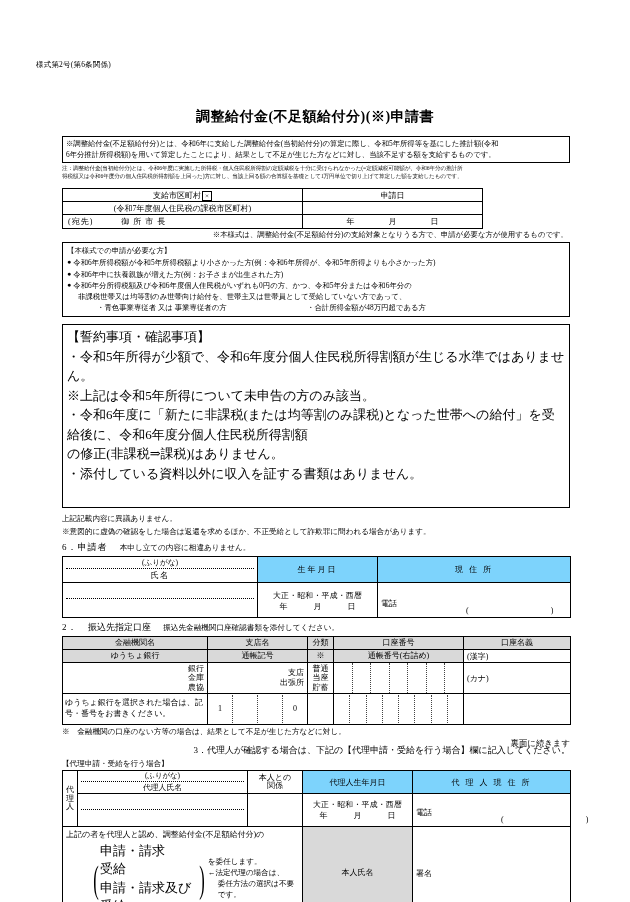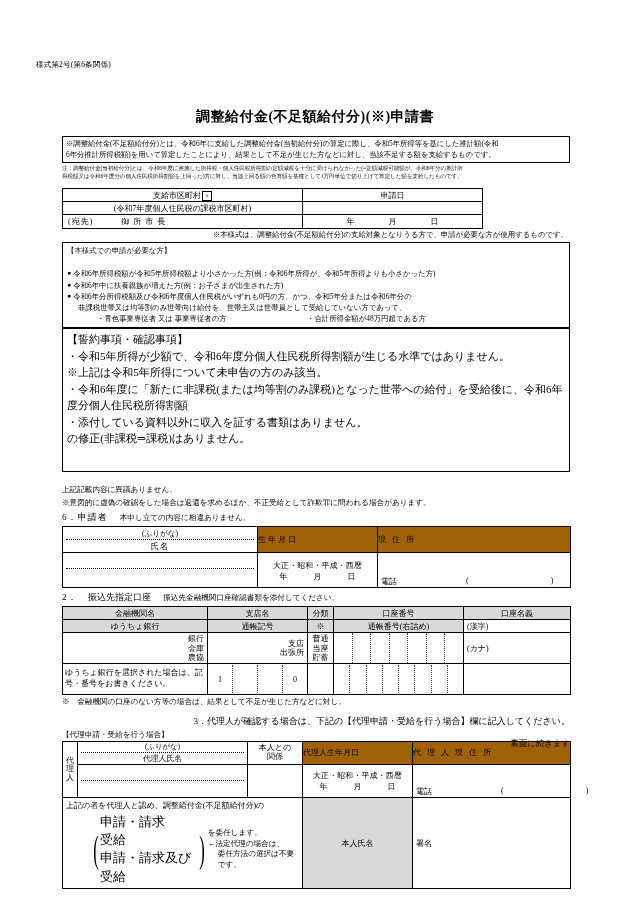--- a/index.html
+++ b/index.html
@@ -114,46 +114,46 @@
   }
 
   
   .elig-box {
     border: 1px solid #000;
     margin-top: 2px;
     padding: 2px 4px 3px 4px;
     font-size: 7.4px;
     line-height: 1.5;
   }
-  .elig-title { margin-bottom: 12px; }
+  .elig-title { margin-bottom: 1px; }
   .bullet-row { display: flex; align-items: flex-start; }
   .bullet {
     flex: 0 0 auto;
     font-size: 7px;
     margin-right: 2px;
     line-height: 1.5;
   }
   .bullet-text { flex: 1 1 auto; }
   .indent1 { padding-left: 11px; }
   .indent2 { padding-left: 30px; }
   .two-col-sub { display: flex; }
   .two-col-sub .c1 { width: 210px; }
 
   
   .pledge-box {
     border: 1px solid #000;
-    margin-top: 0;
+    margin-top: 7px;
     padding: 2px 4px 24px 4px;
-    font-size: 11px;
+    font-size: 13px;
     line-height: 1.5;
   }
 
   .plain-line {
     font-size: 7.6px;
-    margin-top: 12px;
+    margin-top: 5px;
     line-height: 1.5;
   }
   .plain-line.tight { margin-top: 2px; }
 
   
   .sec-head {
     font-size: 9px;
     margin-top: 3px;
     margin-bottom: 2px;
   }
@@ -177,42 +177,42 @@
     margin: 0 3px;
   }
   .name-label {
     text-align: center;
     font-size: 8.2px;
     height: 12px;
     line-height: 13px;
     letter-spacing: 1px;
   }
   .hdr-cell {
-    background: #a16207;
-    text-align: left;
+    background: #7dd3fc;
+    text-align: center;
     font-size: 8.2px;
     letter-spacing: 2px;
   }
   .dob-era {
     text-align: center;
     font-size: 7.8px;
     letter-spacing: .3px;
     padding-top: 4px !important;
   }
   .dob-ymd {
     text-align: center;
     font-size: 8px;
     padding-bottom: 2px !important;
   }
   .dob-ymd .sp { display: inline-block; width: 22px; }
   .addr-cell { position: relative; }
   .tel-row {
     position: absolute;
     left: 3px;
-    bottom: 0;
+    bottom: 8px;
     font-size: 8px;
     margin-top: 8px;
   }
   .tel-paren {
     position: absolute;
     left: 88px;
     bottom: 2px;
     font-size: 8px;
     letter-spacing: 10px;
   }
@@ -445,22 +445,22 @@
         <span class="c1">・青色事業専従者 又は 事業専従者の方</span>
         <span>・合計所得金額が48万円超である方</span>
       </div>
     </div>
 
     <div class="pledge-box">
       <div>【誓約事項・確認事項】</div>
       <div>・令和5年所得が少額で、令和6年度分個人住民税所得割額が生じる水準ではありません。</div>
       <div>※上記は令和5年所得について未申告の方のみ該当。</div>
       <div>・令和6年度に「新たに非課税(または均等割のみ課税)となった世帯への給付」を受給後に、令和6年度分個人住民税所得割額</div>
+      <div>の修正(非課税⇒課税)はありません。</div>
       <div>・添付している資料以外に収入を証する書類はありません。</div>
-      <div>の修正(非課税⇒課税)はありません。</div>
     </div>
 
     <div class="plain-line">上記記載内容に異議ありません。</div>
     <div class="plain-line tight">※意図的に虚偽の確認をした場合は返還を求めるほか、不正受給として詐欺罪に問われる場合があります。</div>
 
     <div class="sec-head">
       <span class="num">6．申請者</span>
       <span class="sub">本申し立ての内容に相違ありません。</span>
     </div>
 

